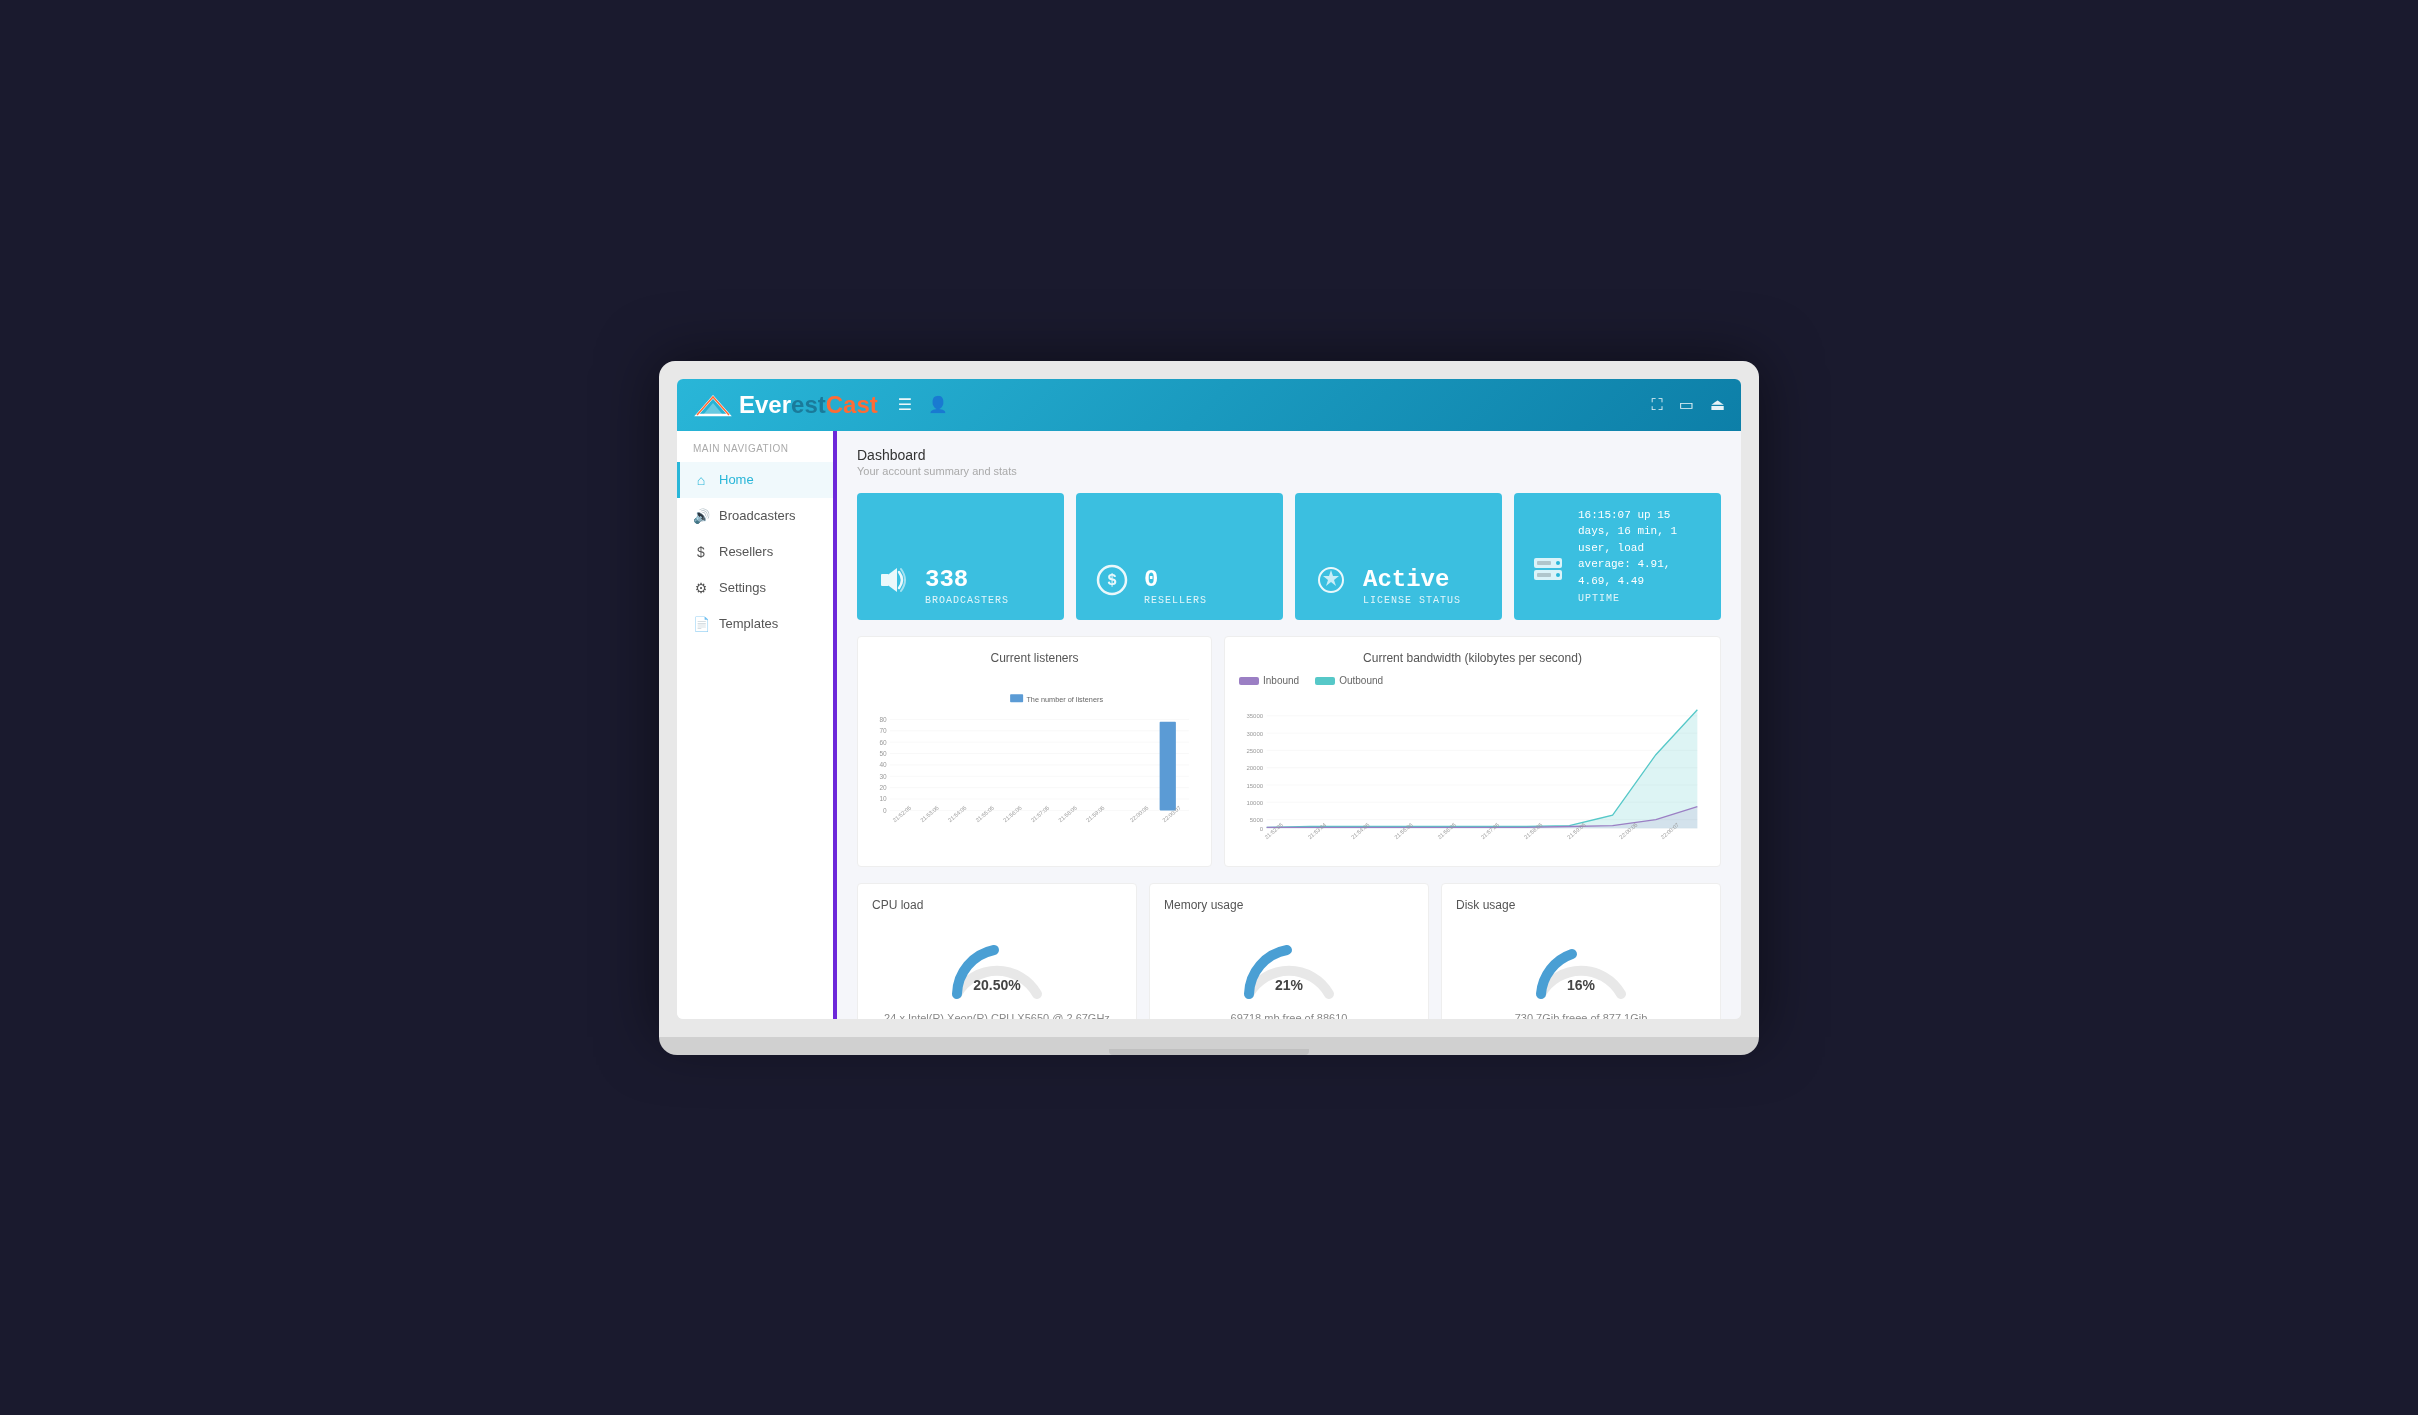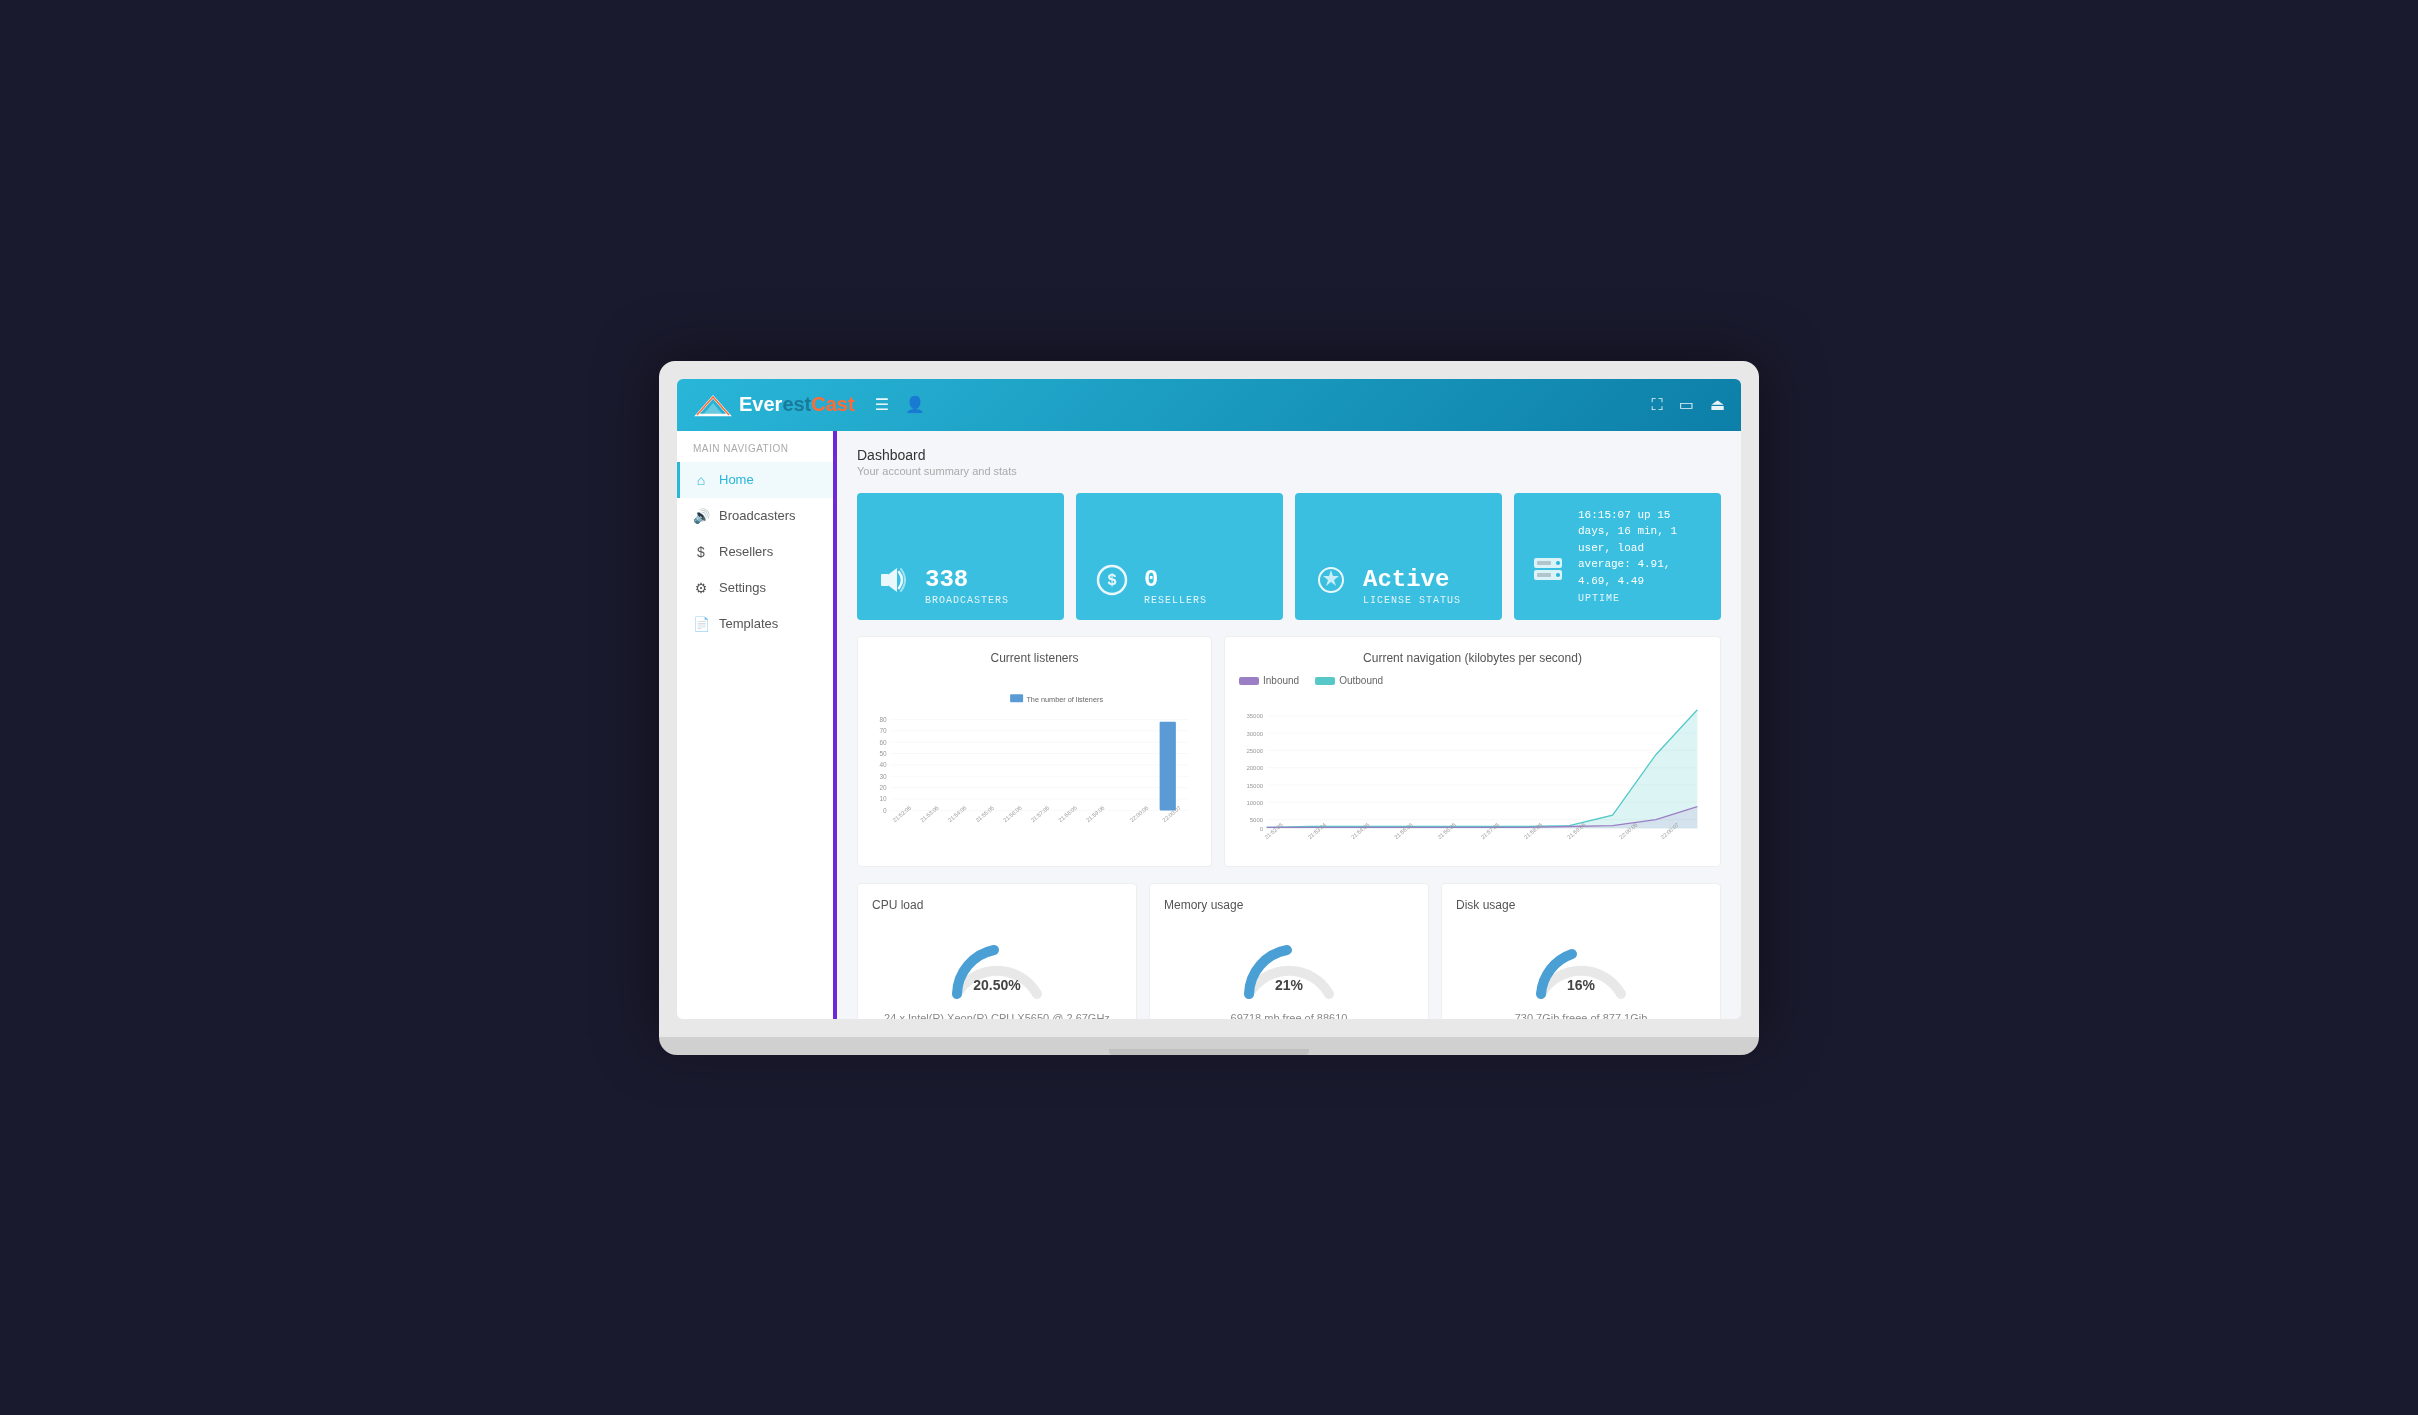--- a/index.html
+++ b/index.html
@@ -44,21 +44,21 @@
     }
 
     .logo-area {
       display: flex;
       align-items: center;
       gap: 6px;
       margin-right: 20px;
     }
 
     .logo-text {
-      font-size: 20px;
+      font-size: 24px;
       font-weight: 700;
       color: white;
     }
 
     .logo-text span {
       color: #ff6b35;
     }
 
     .top-bar-icons {
       display: flex;
@@ -475,21 +475,21 @@
                   <text x="198" y="162" font-size="7" fill="#999" transform="rotate(-40, 198, 162)">21:57:05</text>
                   <text x="232" y="162" font-size="7" fill="#999" transform="rotate(-40, 232, 162)">21:58:05</text>
                   <text x="266" y="162" font-size="7" fill="#999" transform="rotate(-40, 266, 162)">21:59:05</text>
                   <text x="320" y="162" font-size="7" fill="#999" transform="rotate(-40, 320, 162)">22:00:05</text>
                   <text x="360" y="162" font-size="7" fill="#999" transform="rotate(-40, 360, 162)">22:00:07</text>
                 </svg>
               </div>
             </div>
 
             <div class="chart-card">
-              <div class="chart-title">Current navigation (kilobytes per second)</div>
+              <div class="chart-title">Current bandwidth (kilobytes per second)</div>
               <div style="display:flex; gap:16px; font-size:10px; color:#666; margin-bottom:6px;">
                 <span style="display:flex; align-items:center; gap:4px;">
                   <span style="display:inline-block; width:20px; height:8px; background:#9b7fc4; border-radius:2px;"></span>
                   <span>Inbound</span>
                 </span>
                 <span style="display:flex; align-items:center; gap:4px;">
                   <span style="display:inline-block; width:20px; height:8px; background:#56c8c8; border-radius:2px;"></span>
                   <span>Outbound</span>
                 </span>
               </div>

